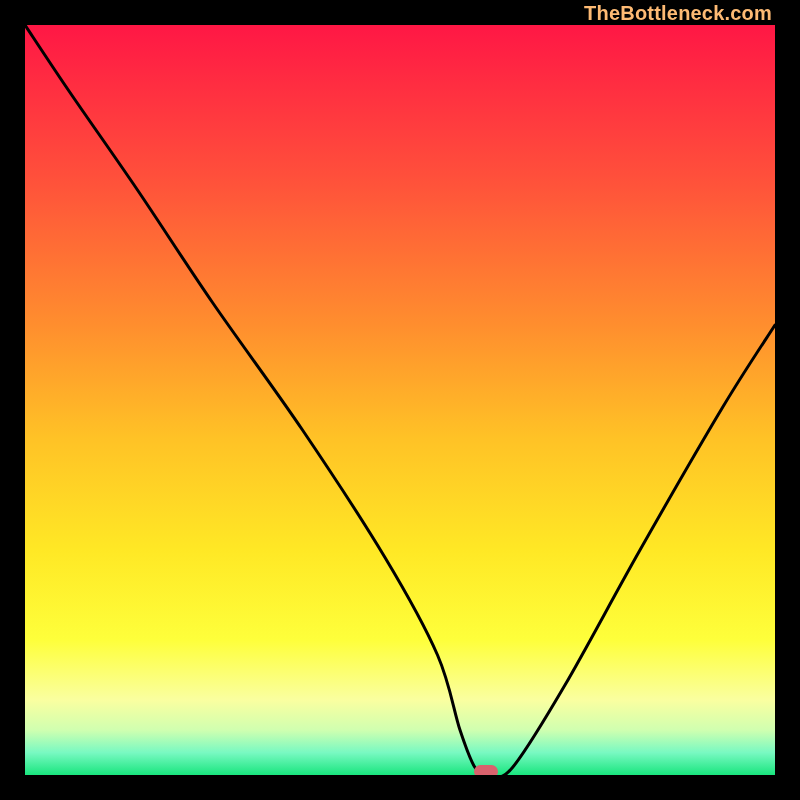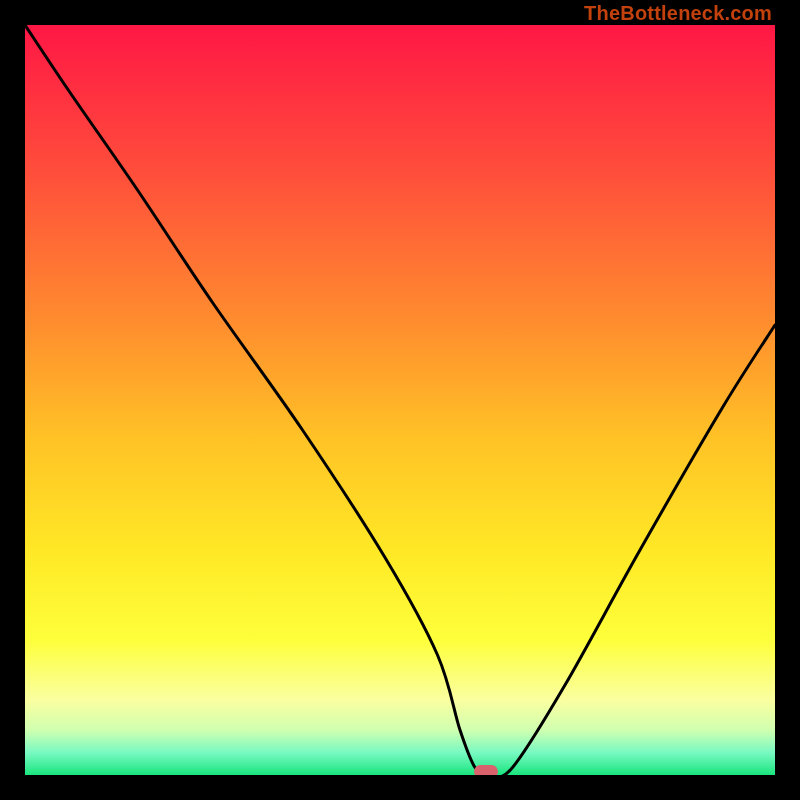--- a/index.html
+++ b/index.html
@@ -38,21 +38,21 @@
     width: 100%;
     height: 100%;
   }
   .watermark {
     position: absolute;
     top: 2px;
     right: 28px;
     font-family: Arial, Helvetica, sans-serif;
     font-size: 20px;
     font-weight: 600;
-    color: #c2410c;
+    color: #fdba74;
     letter-spacing: 0.2px;
   }
   .marker {
     position: absolute;
     background: #d9626d;
     border-radius: 8px;
   }
 </style>
 </head>
 <body>

